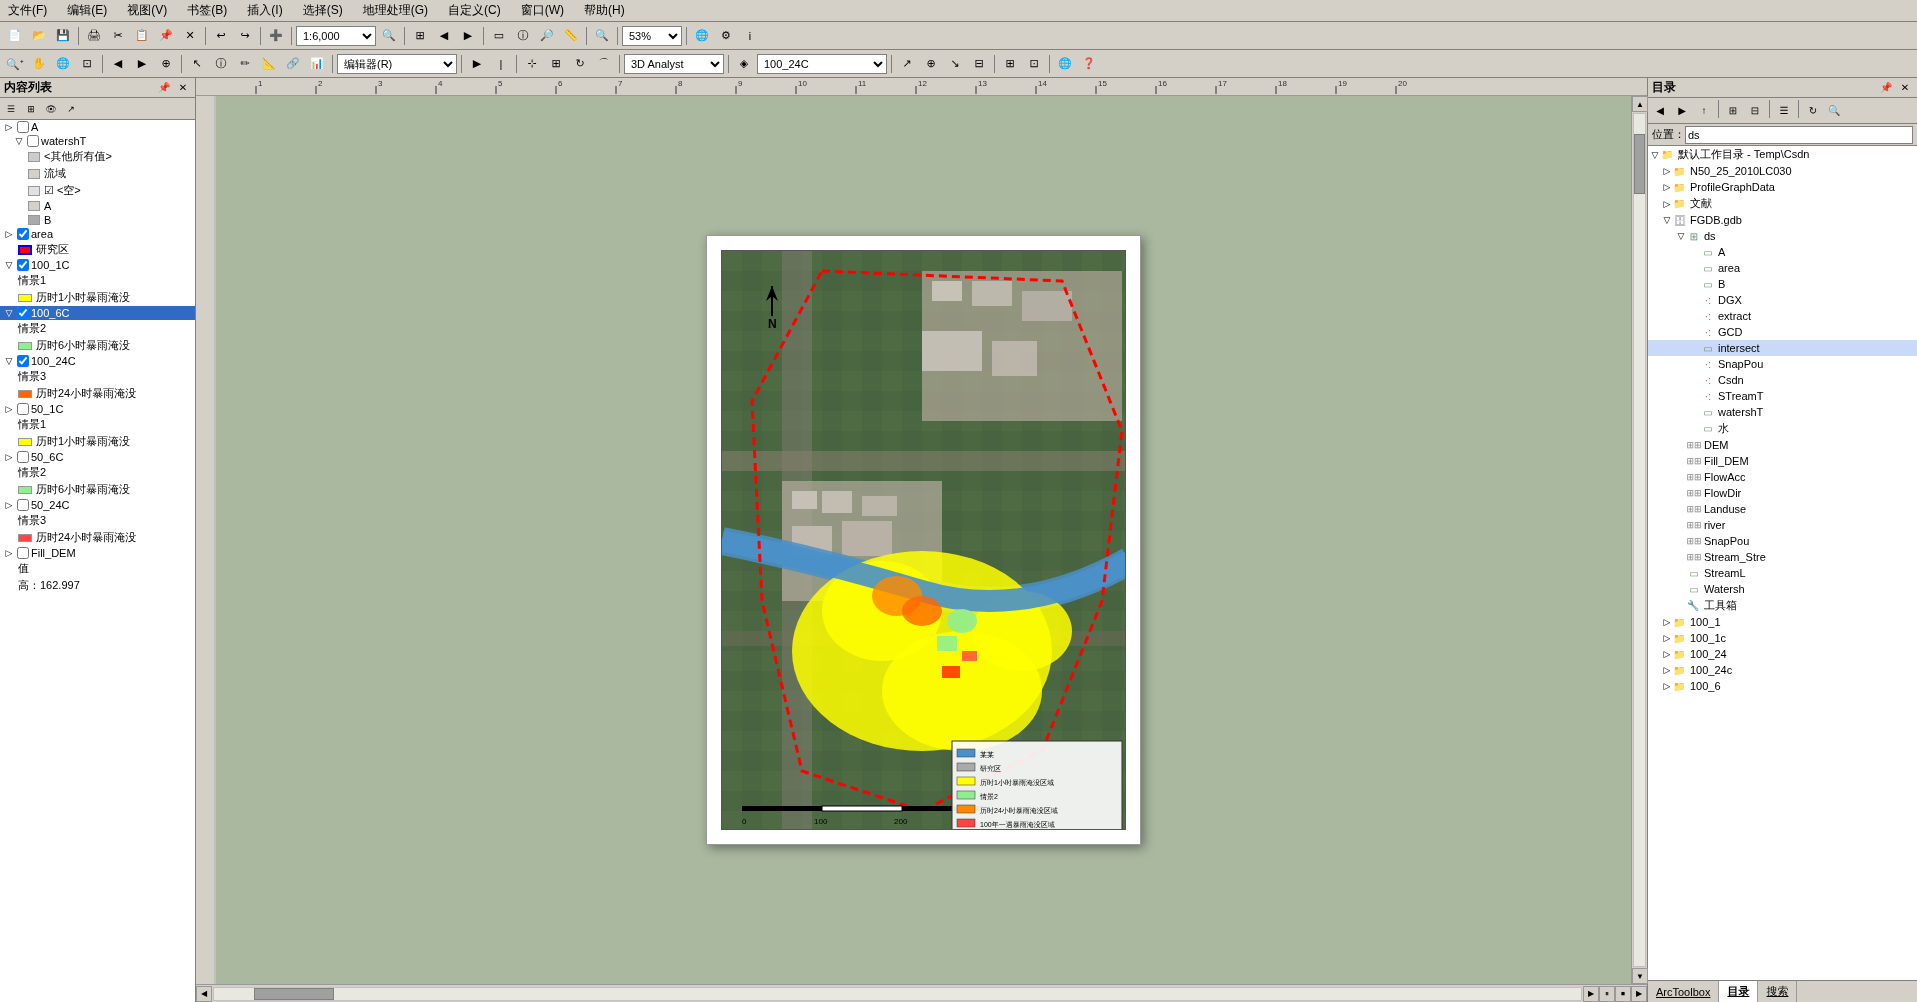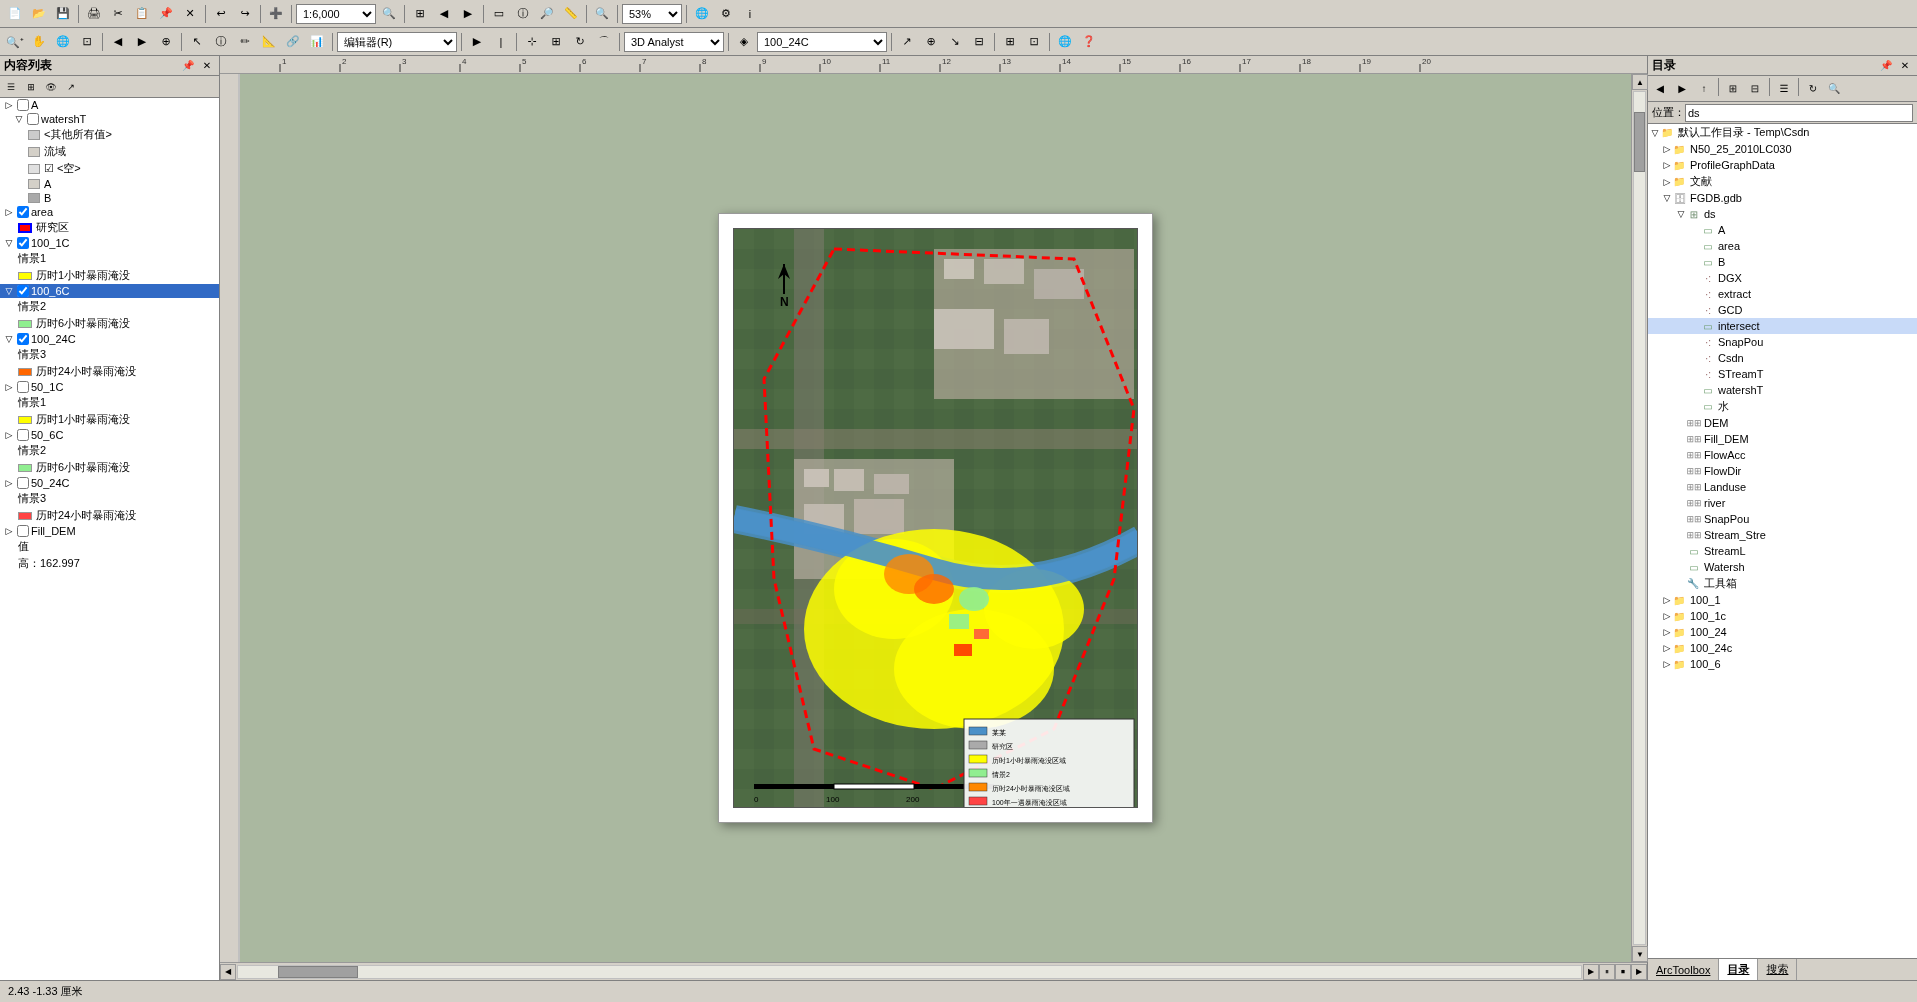--- a/index.html
+++ b/index.html
@@ -15,21 +15,21 @@
     .toolbar-separator { width: 1px; height: 18px; background: #808080; margin: 0 2px; }
     .scale-select { height: 20px; font-size: 11px; border: 1px solid #808080; background: white; padding: 0 2px; width: 80px; }
 
     
     .toolbar2 { background: #d4d0c8; border-bottom: 1px solid #808080; display: flex; align-items: center; padding: 2px 4px; gap: 2px; height: 28px; }
     .toolbar2-select { height: 20px; font-size: 11px; border: 1px solid #808080; background: white; padding: 0 2px; width: 120px; }
     .analyst-select { height: 20px; font-size: 11px; border: 1px solid #808080; background: white; padding: 0 2px; width: 100px; }
     .layer-select { height: 20px; font-size: 11px; border: 1px solid #808080; background: white; padding: 0 2px; width: 130px; }
 
     
-    .left-panel { width: 220px; background: #d4d0c8; border-right: 1px solid #808080; display: flex; flex-direction: column; min-height: 0; }
+    .left-panel { width: 196px; background: #d4d0c8; border-right: 1px solid #808080; display: flex; flex-direction: column; min-height: 0; }
     .panel-header { background: #d4d0c8; border-bottom: 1px solid #808080; padding: 2px 4px; display: flex; align-items: center; justify-content: space-between; height: 20px; }
     .panel-title { font-size: 12px; font-weight: bold; }
     .panel-icons { display: flex; gap: 2px; }
     .panel-icon-btn { width: 16px; height: 16px; display: flex; align-items: center; justify-content: center; font-size: 10px; cursor: pointer; }
 
     .toc-toolbar { background: #d4d0c8; border-bottom: 1px solid #808080; padding: 2px; display: flex; gap: 2px; height: 22px; }
     .toc-btn { width: 18px; height: 18px; background: #d4d0c8; border: 1px solid transparent; display: flex; align-items: center; justify-content: center; font-size: 9px; cursor: pointer; }
     .toc-item { display: flex; align-items: center; padding: 1px 0; cursor: pointer; white-space: nowrap; overflow: hidden; }
     .toc-checkbox { width: 12px; height: 12px; margin: 0 2px; }
     .toc-text { font-size: 11px; }
@@ -70,20 +70,32 @@
     .toc-scroll { overflow-y: scroll; flex: 1; }
     .toc-scroll::-webkit-scrollbar { width: 14px; }
     .toc-scroll::-webkit-scrollbar-track { background: #d4d0c8; }
     .toc-scroll::-webkit-scrollbar-thumb { background: #a0a0a0; border: 1px solid #808080; }
   </style>
 </head>
 <body>
 
 <div class="full-layout">
 
+  <div class="menu-bar">
+    <span class="menu-item">文件(F)</span>
+    <span class="menu-item">编辑(E)</span>
+    <span class="menu-item">视图(V)</span>
+    <span class="menu-item">书签(B)</span>
+    <span class="menu-item">插入(I)</span>
+    <span class="menu-item">选择(S)</span>
+    <span class="menu-item">地理处理(G)</span>
+    <span class="menu-item">自定义(C)</span>
+    <span class="menu-item">窗口(W)</span>
+    <span class="menu-item">帮助(H)</span>
+  </div>
 
   <div class="toolbar">
     <div class="toolbar-btn">📄</div>
     <div class="toolbar-btn">📂</div>
     <div class="toolbar-btn">💾</div>
     <div class="toolbar-separator"></div>
     <div class="toolbar-btn">🖨</div>
     <div class="toolbar-btn">✂</div>
     <div class="toolbar-btn">📋</div>
     <div class="toolbar-btn">📌</div>
@@ -725,17 +737,14 @@
           <span>目录</span>
         </div>
         <div class="right-tab">
           <span>搜索</span>
         </div>
       </div>
     </div>
 
   </div>
 
-  <div class="status-bar">
-    <span class="status-text">2.43  -1.33  厘米</span>
-  </div>
 
 </div>
 
 </body></html>

